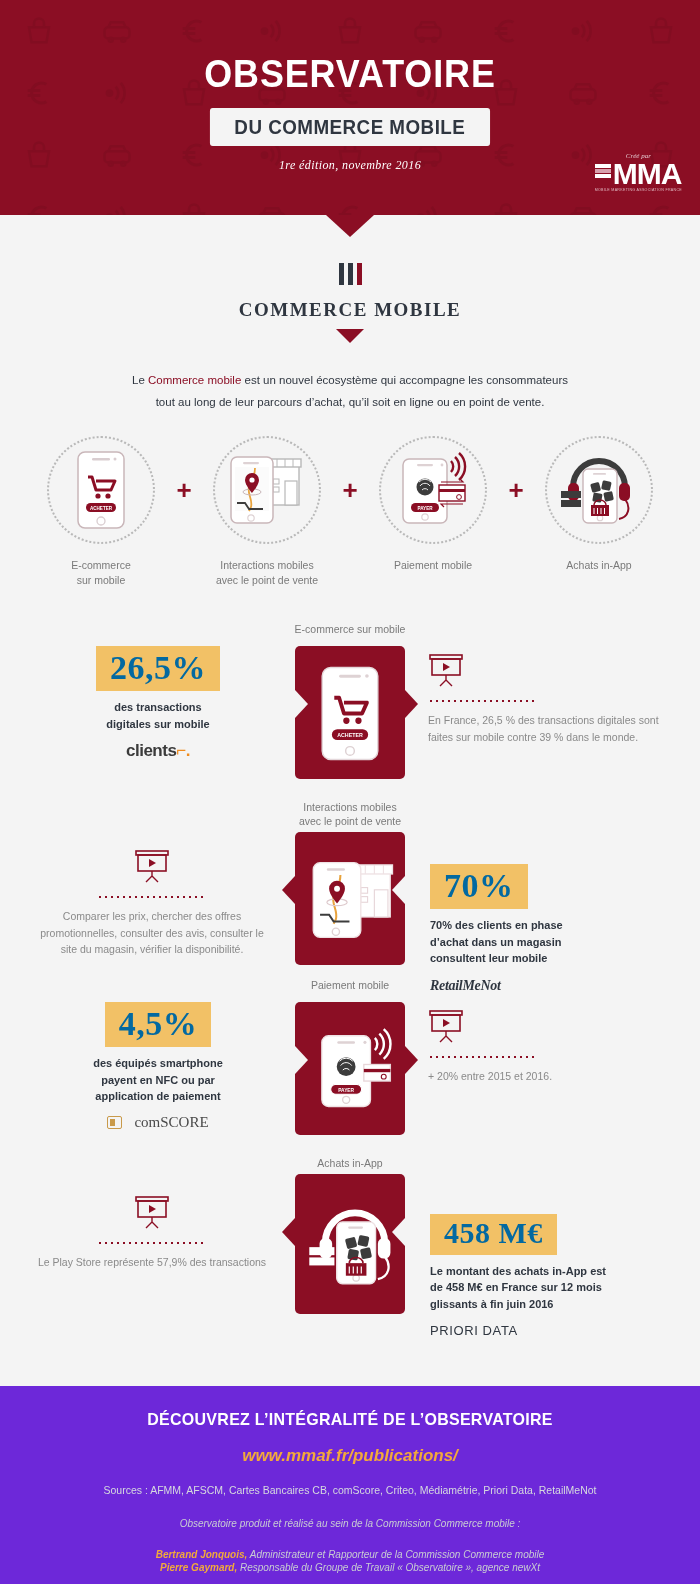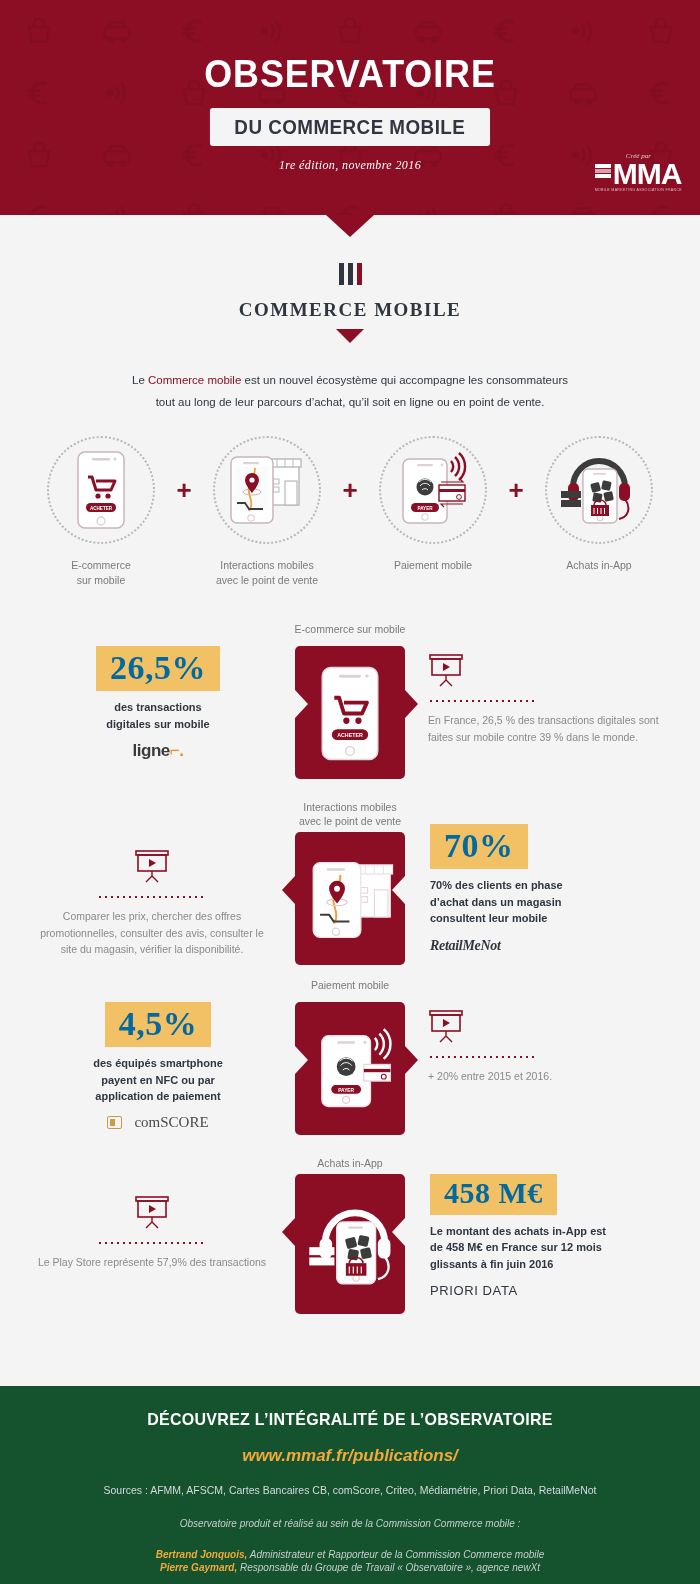--- a/index.html
+++ b/index.html
@@ -120,21 +120,21 @@
   .panel .bite.right{ right:0; border-right:13px solid #f4f4f4; }
 
   .panel-title{
     position:absolute; left:255px; top:4px; width:190px; text-align:center;
     color:#7a7a7a; font-size:10.5px; line-height:1.35;
   }
 
   
   .side{ position:absolute; top:28px; width:232px; }
   .side.left{ left:42px; text-align:center; }
-  .side.right{ left:430px; text-align:left; }
+  .side.right{ left:430px; text-align:left;margin-top:40px; }
 
   .big{
     display:inline-block; background:#F2C166; color:#0369a1;
     font-size:34px; font-weight:bold; padding:2px 14px 4px;
     letter-spacing:.5px; line-height:1.15;
     font-family:"Liberation Serif",serif;
   }
   .big.sm{ font-size:30px; }
   .stat-desc{
     margin-top:8px; color:#2f3640; font-size:11px; font-weight:bold; line-height:1.5;
@@ -159,21 +159,21 @@
   .criteo .hook{ color:#F08C1E; font-weight:bold; }
   .rmn{ font-family:"Liberation Serif",serif; font-style:italic; font-weight:bold; font-size:14px; color:#2f3640; letter-spacing:-.3px;}
   .comscore{ display:inline-flex; align-items:center; gap:12px; font-size:15px; color:#4a4a4a; font-family:"Liberation Serif",serif;}
   .comscore .cs-ic{ width:15px;height:13px;border:1.5px solid #C99A4A;border-radius:2px;position:relative; }
   .comscore .cs-ic:after{content:"";position:absolute;left:2px;top:2px;width:5px;height:7px;background:#C99A4A;}
   .priori{ font-size:13px; color:#2f3640; letter-spacing:.6px; }
 
   
   .footer{
     position:absolute; left:0; top:1386px; width:700px; height:198px;
-    background:#14532d; text-align:center; padding-top:24px;
+    background:#6d28d9; text-align:center; padding-top:24px;
   }
   .f-title{
     color:#fff; font-size:17px; font-weight:bold; letter-spacing:.3px;
     font-family:"Liberation Sans Narrow","Liberation Sans",sans-serif;
     transform:scaleX(.94);
   }
   .f-url{ color:#F2A93B; font-size:17px; font-style:italic; font-weight:bold; margin-top:16px; }
   .f-sources{ color:#d6d9de; font-size:10.5px; margin-top:18px; }
   .f-prod{ color:#c9ccd2; font-size:10px; font-style:italic; margin-top:22px; }
   .f-person{ color:#c9ccd2; font-size:10px; font-style:italic; margin-top:20px; }
@@ -590,21 +590,21 @@
       </svg>
     </div>
 
     <div class="side left">
       <div class="big">26,5%</div>
       <div class="stat-desc">
         <span>des transactions</span><br>
         <span>digitales sur mobile</span>
       </div>
       <div class="src-logo">
-        <span class="criteo"><span>ligne</span><span class="hook">⌐.</span></span>
+        <span class="criteo"><span>clients</span><span class="hook">⌐.</span></span>
       </div>
     </div>
 
     <div class="tside right">
       <svg width="36" height="34" viewBox="0 0 36 34">
         <rect x="2" y="1" width="32" height="4" fill="none" stroke="#8B0E24" stroke-width="1.6"></rect>
         <rect x="4" y="5" width="28" height="16" fill="none" stroke="#8B0E24" stroke-width="1.6"></rect>
         <path d="M15 9 l7 4 l-7 4 z" fill="#8B0E24"></path>
         <path d="M18 21 v5 M18 26 l-6 6 M18 26 l6 6" stroke="#8B0E24" stroke-width="1.4" fill="none"></path>
       </svg>

